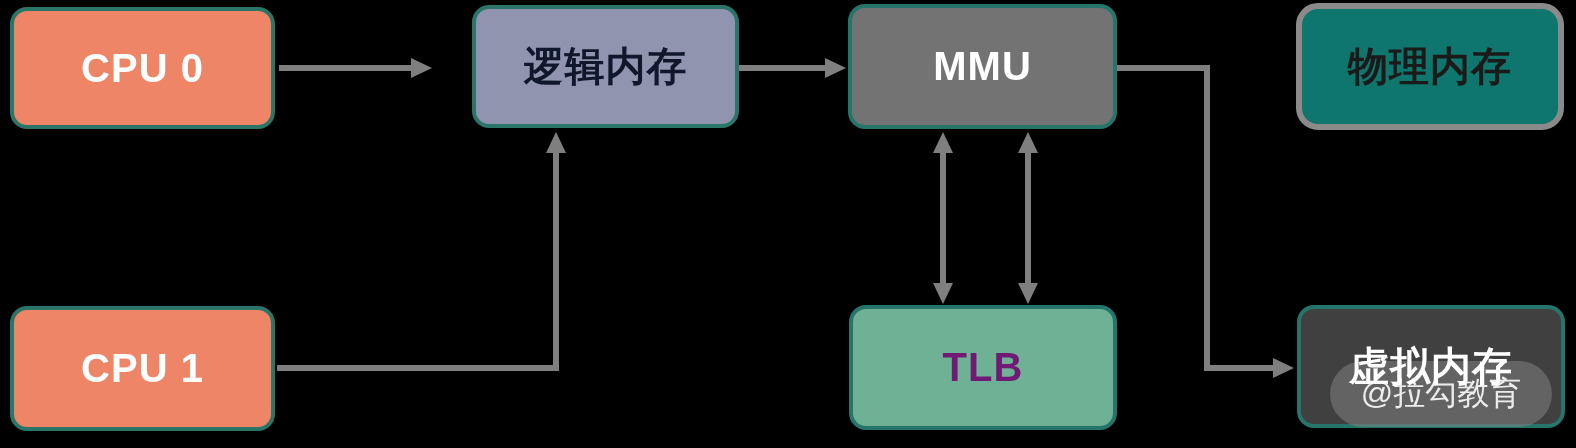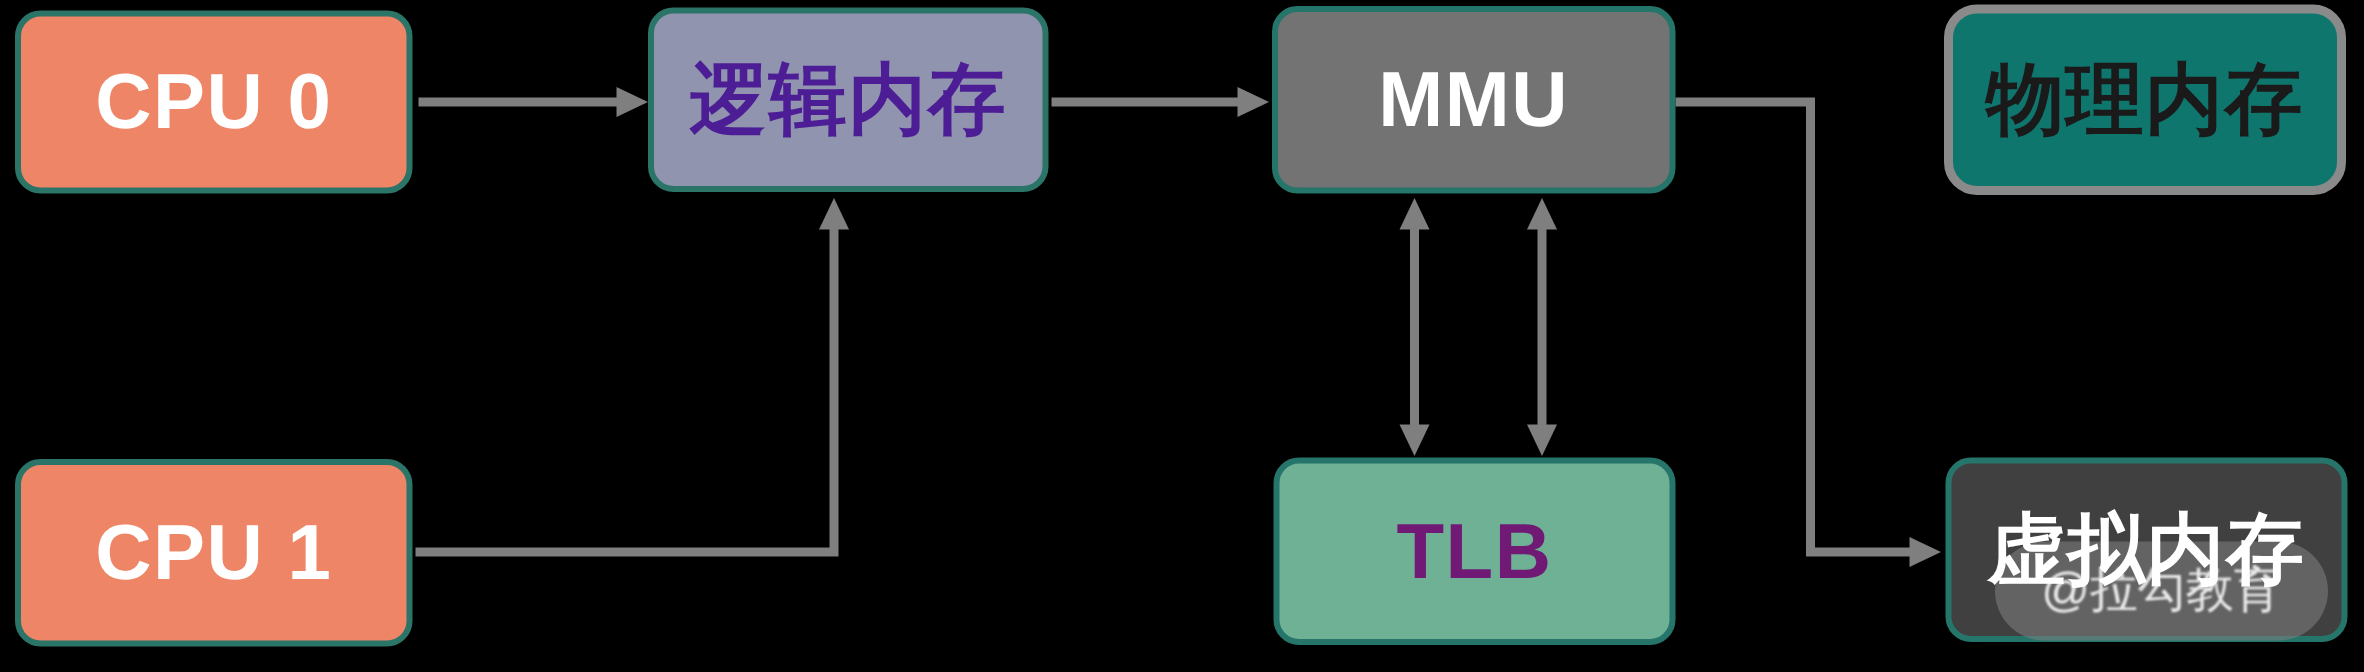--- a/index.html
+++ b/index.html
@@ -21,21 +21,21 @@
   .arrows .head  { fill: #7F7F7F; stroke: none; }
   .node {
     position: absolute;
     box-sizing: border-box;
     border-radius: 17px;
     border: 4px solid #2A7468;
     display: flex;
     align-items: center;
     justify-content: center;
     z-index: 2;
-    font-size: 52px;
+    font-size: 40px;
     font-weight: bold;
     letter-spacing: 1px;
   }
   .n-cpu0     { left: 10px;   top: 7px;   width: 265px; height: 122px; }
   .n-logical  { left: 432px;  top: 5px;   width: 267px; height: 123px; }
   .n-mmu      { left: 848px;  top: 4px;   width: 269px; height: 125px; }
   .n-physical { left: 1296px; top: 3px;   width: 268px; height: 127px; border-width: 6px; border-radius: 22px; }
   .n-cpu1     { left: 10px;   top: 306px; width: 265px; height: 125px; }
   .n-tlb      { left: 849px;  top: 305px; width: 268px; height: 125px; }
   .n-virtual  { left: 1297px; top: 305px; width: 268px; height: 123px; z-index: auto; }
@@ -90,21 +90,21 @@
     <g>
       <path class="shaft" d="M 1117 68 H 1207 V 368 H 1276"></path>
       <polygon class="head" points="1273,358 1294,368 1273,378"></polygon>
     </g>
   </svg>
 
   <div class="node n-cpu0" style="background: rgb(237, 133, 102); border-color: rgb(42, 116, 104); color: rgb(255, 255, 255);">
     <span class="label">CPU 0</span>
   </div>
 
-  <div class="node n-logical" style="background: rgb(144, 148, 175); border-color: rgb(42, 116, 104); color: #4c1d95;">
+  <div class="node n-logical" style="background: rgb(144, 148, 175); border-color: rgb(42, 116, 104); color: #0f172a; margin-left: 40px;">
     <span class="label">逻辑内存</span>
   </div>
 
   <div class="node n-mmu" style="background: #737373; border-color: rgb(38, 117, 106); color: rgb(255, 255, 255);">
     <span class="label">MMU</span>
   </div>
 
   <div class="node n-physical" style="background: #0f766e; border-color: rgb(138, 138, 138); color: rgb(26, 26, 26);">
     <span class="label">物理内存</span>
   </div>

